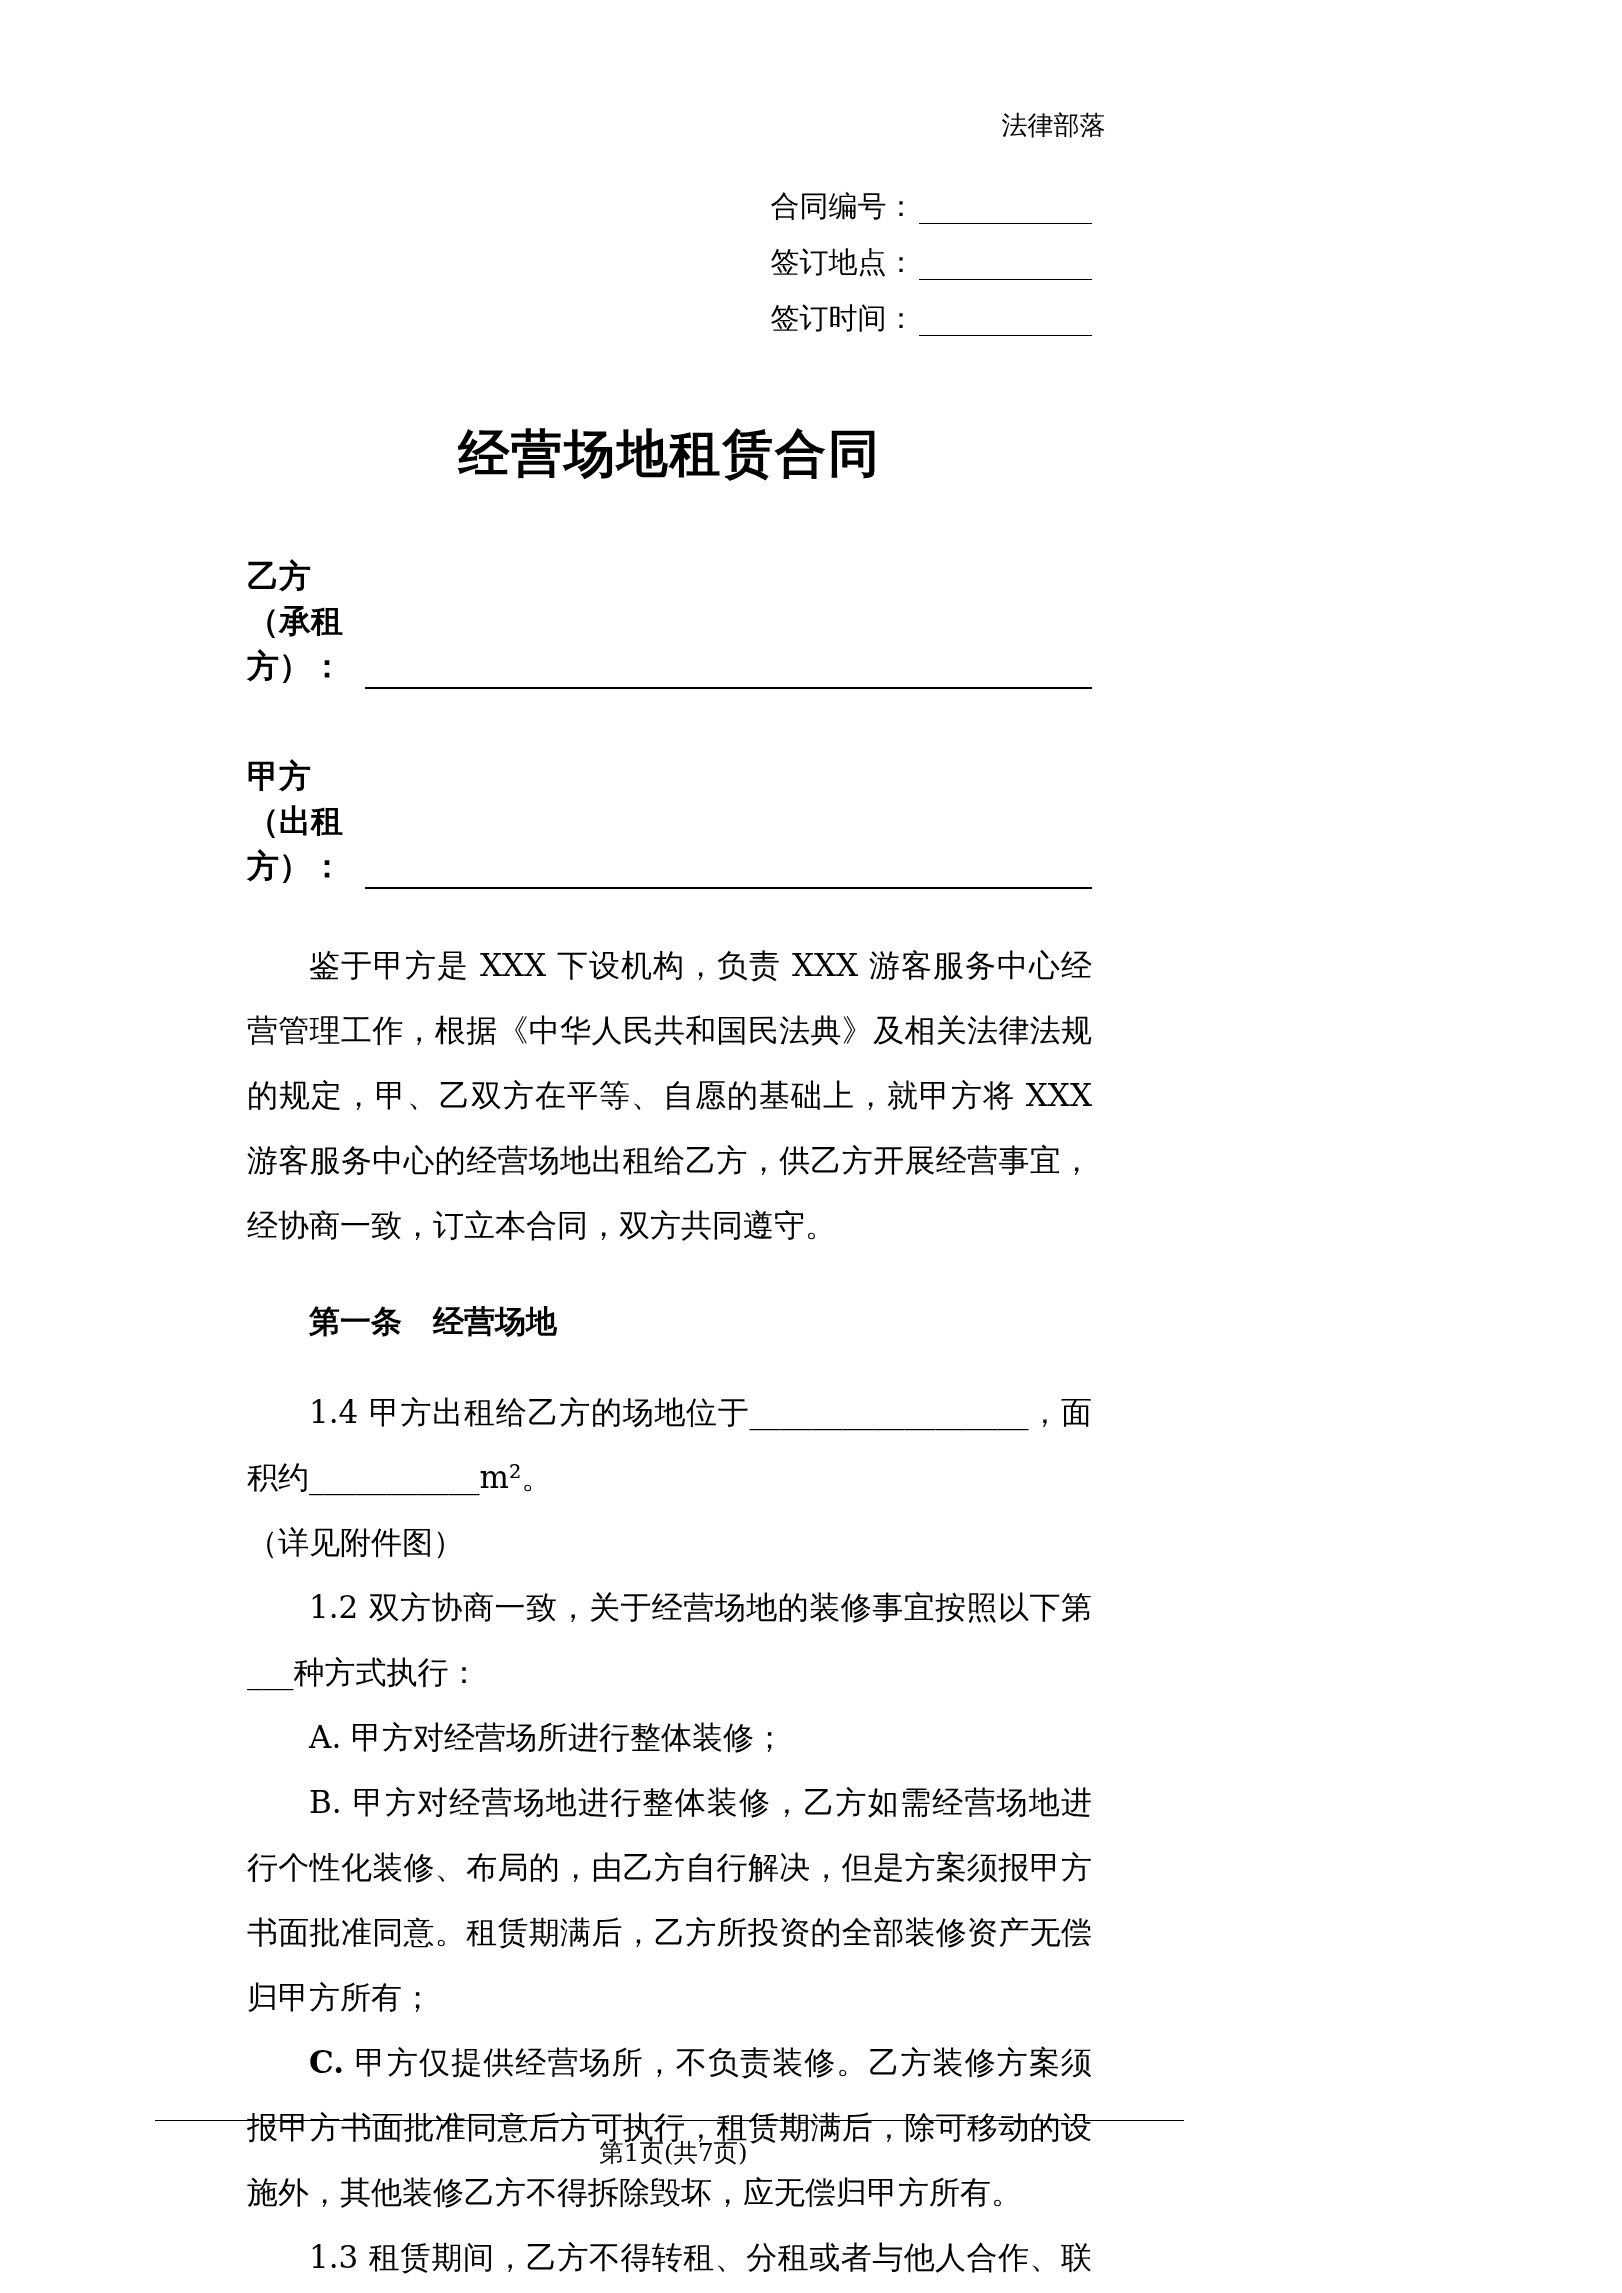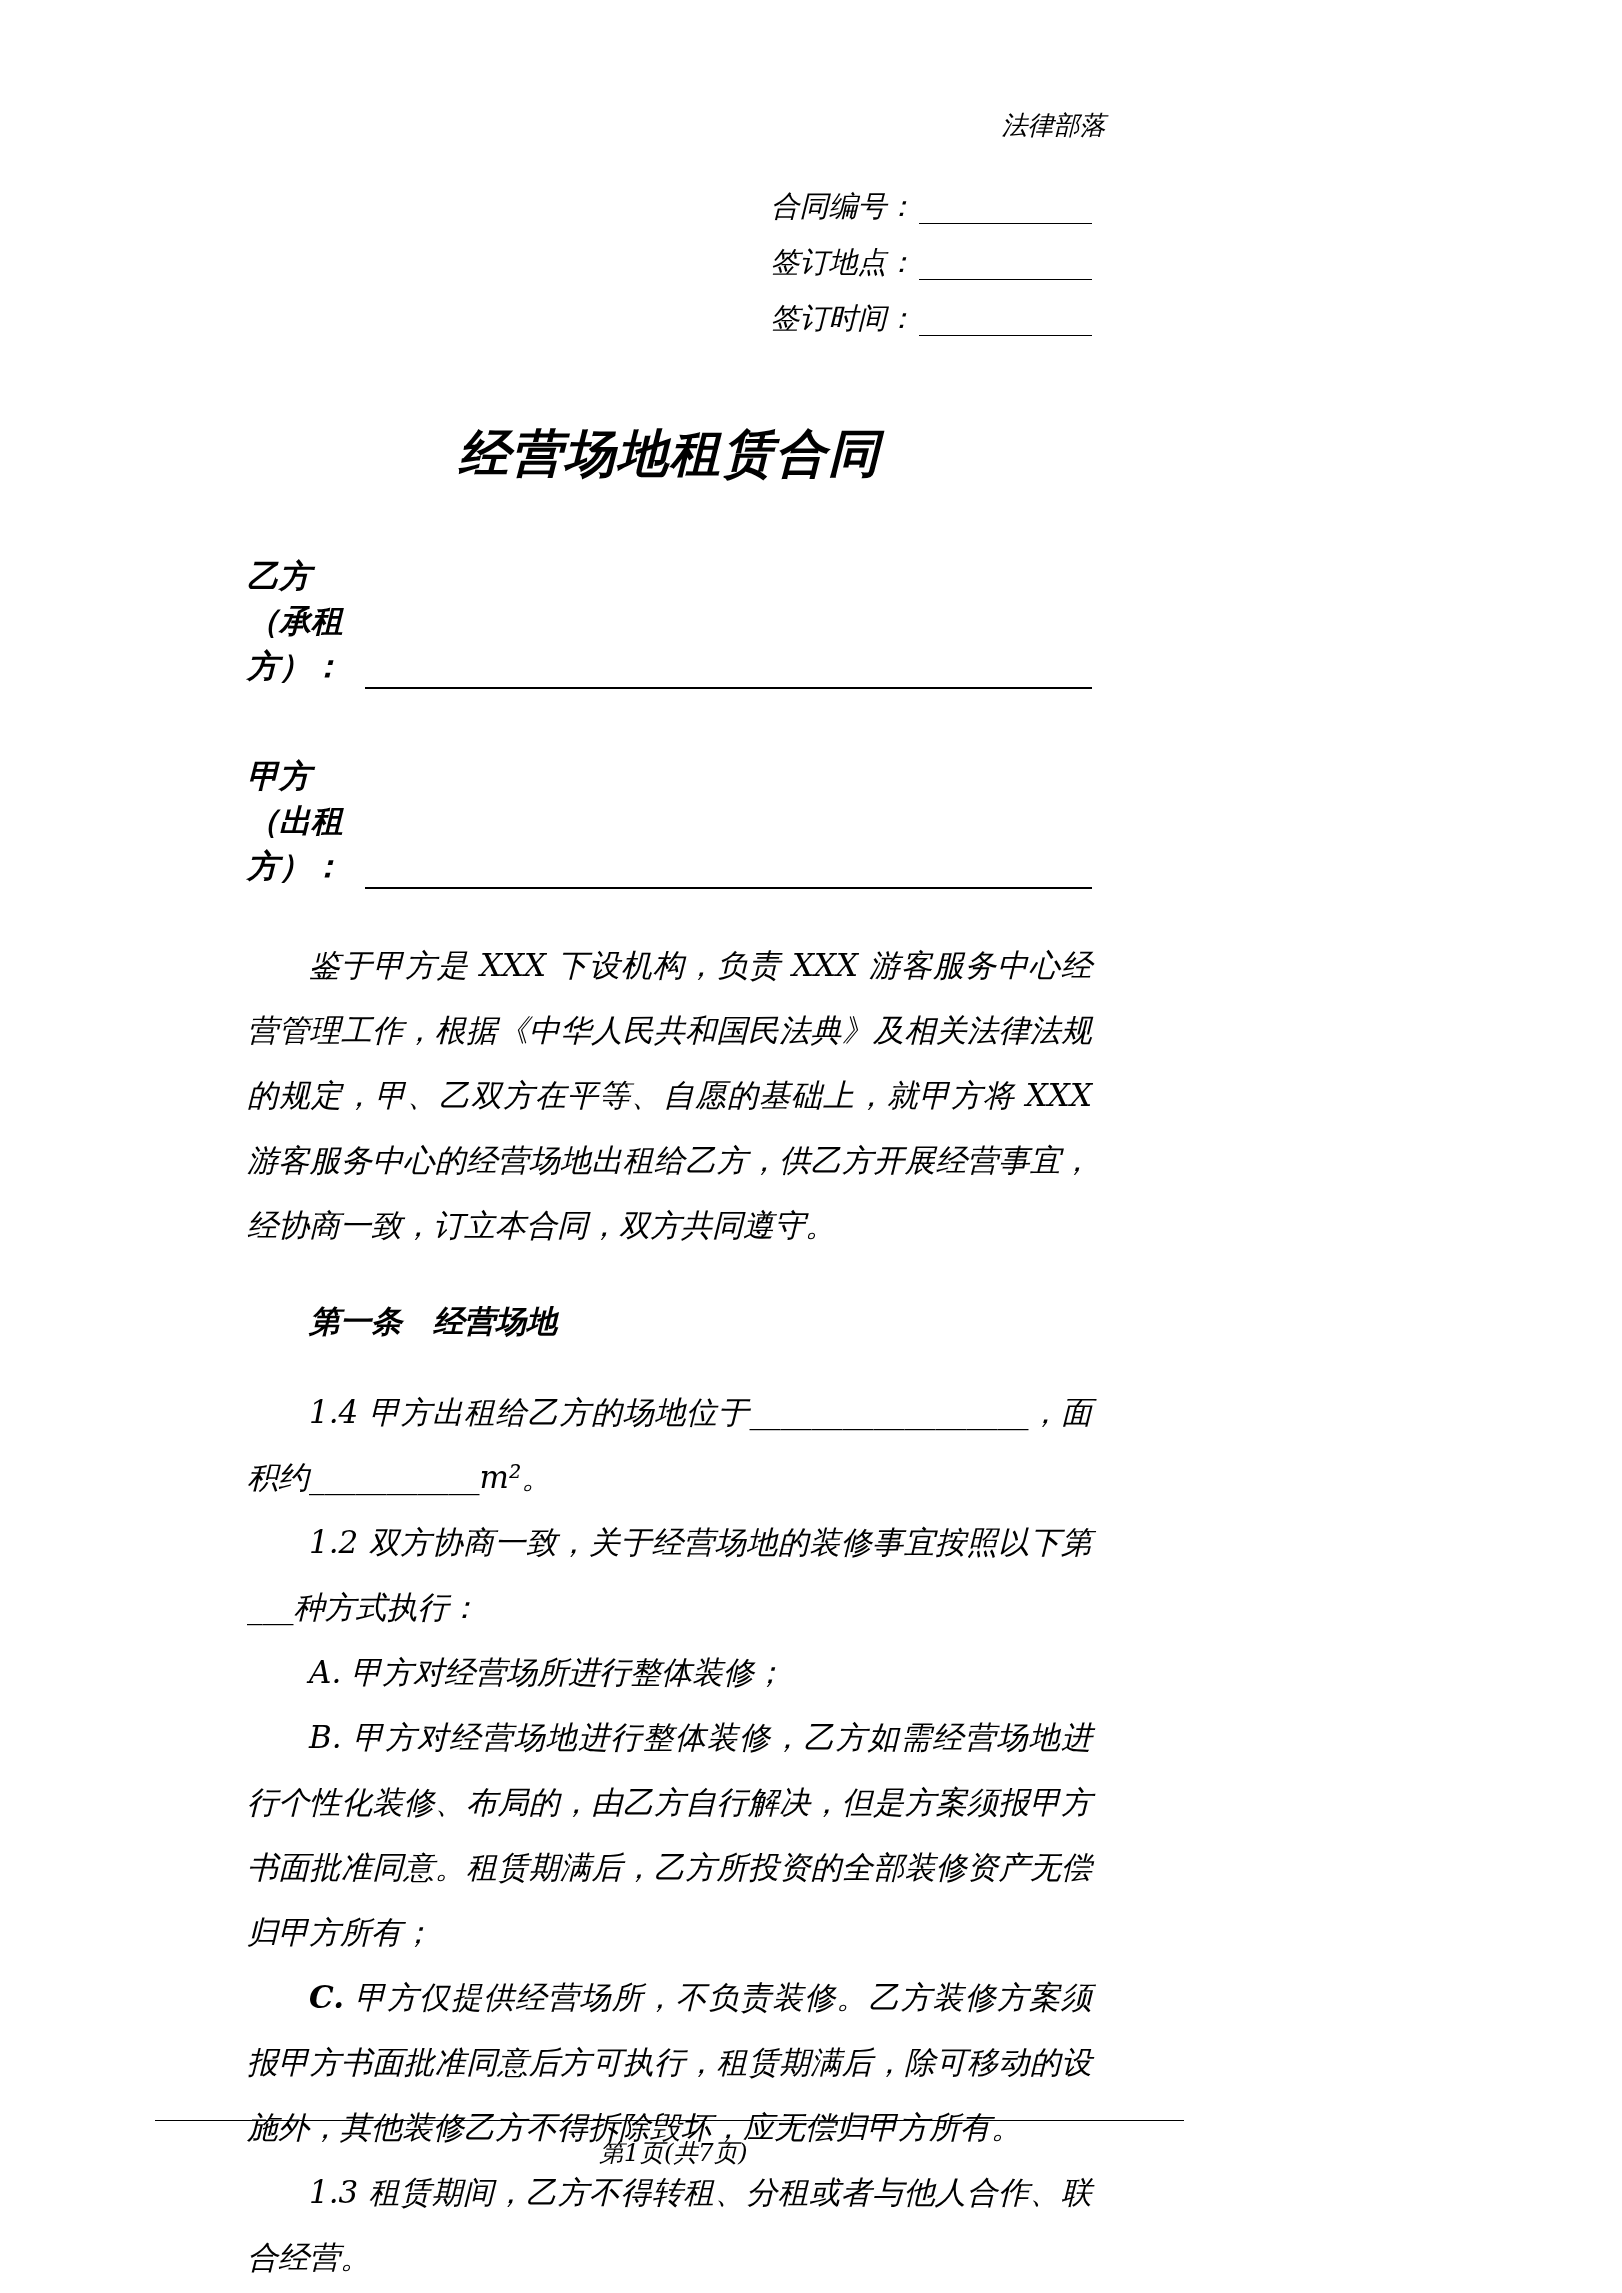--- a/index.html
+++ b/index.html
@@ -10,21 +10,20 @@
     font-family: "DejaVu Serif", "Liberation Serif", serif;
     color: #000000;
     position: relative;
     overflow: hidden;
   }
   .page {
     position: relative;
     width: 1339px;
     height: 2294px;
     padding: 107px 247px 0 247px;
-    font-style: italic;
   }
   
   .watermark {
     text-align: right;
     font-size: 26px;
     line-height: 36px;
     margin-right: -13.6px;
   }
   
   .meta {
@@ -138,20 +137,21 @@
     <span class="party-blank"></span>
   </div>
 
   <div class="doc-body">
 
     <p class="para">鉴于甲方是 XXX 下设机构，负责 XXX 游客服务中心经营管理工作，根据《中华人民共和国民法典》及相关法律法规的规定，甲、乙双方在平等、自愿的基础上，就甲方将 XXX 游客服务中心的经营场地出租给乙方，供乙方开展经营事宜，经协商一致，订立本合同，双方共同遵守。</p>
 
     <p class="heading">第一条　经营场地</p>
 
     <p class="para">1.4 甲方出租给乙方的场地位于__________________，面积约___________m²。</p>
+    <p class="para no-indent">（详见附件图）</p>
 
     <p class="para">1.2 双方协商一致，关于经营场地的装修事宜按照以下第___种方式执行：</p>
 
     <p class="para">A. 甲方对经营场所进行整体装修；</p>
 
     <p class="para">B. 甲方对经营场地进行整体装修，乙方如需经营场地进行个性化装修、布局的，由乙方自行解决，但是方案须报甲方书面批准同意。租赁期满后，乙方所投资的全部装修资产无偿归甲方所有；</p>
 
     <p class="para"><span class="bold">C.</span><span> 甲方仅提供经营场所，不负责装修。乙方装修方案须报甲方书面批准同意后方可执行，租赁期满后，除可移动的设施外，其他装修乙方不得拆除毁坏，应无偿归甲方所有。</span></p>
 
     <p class="para">1.3 租赁期间，乙方不得转租、分租或者与他人合作、联合经营。</p>

